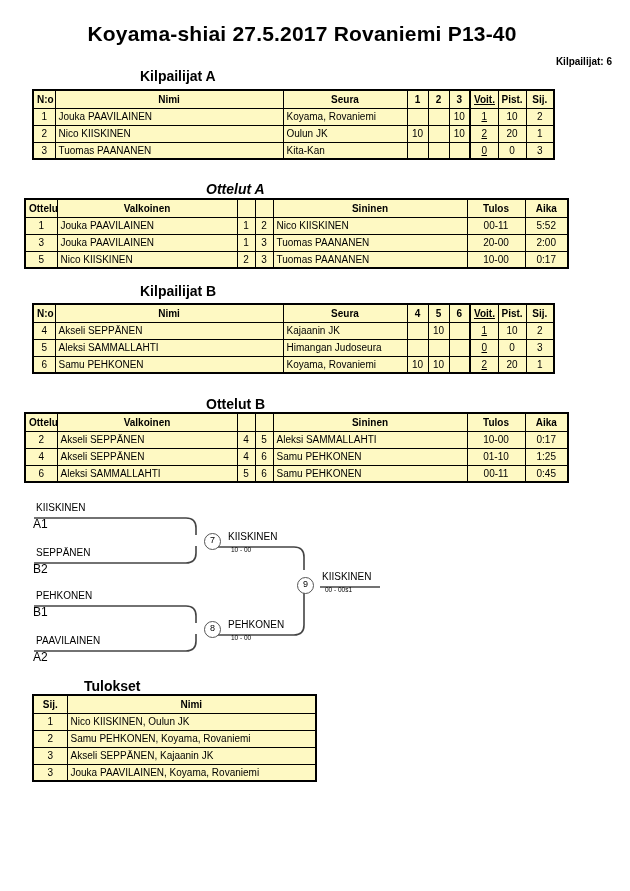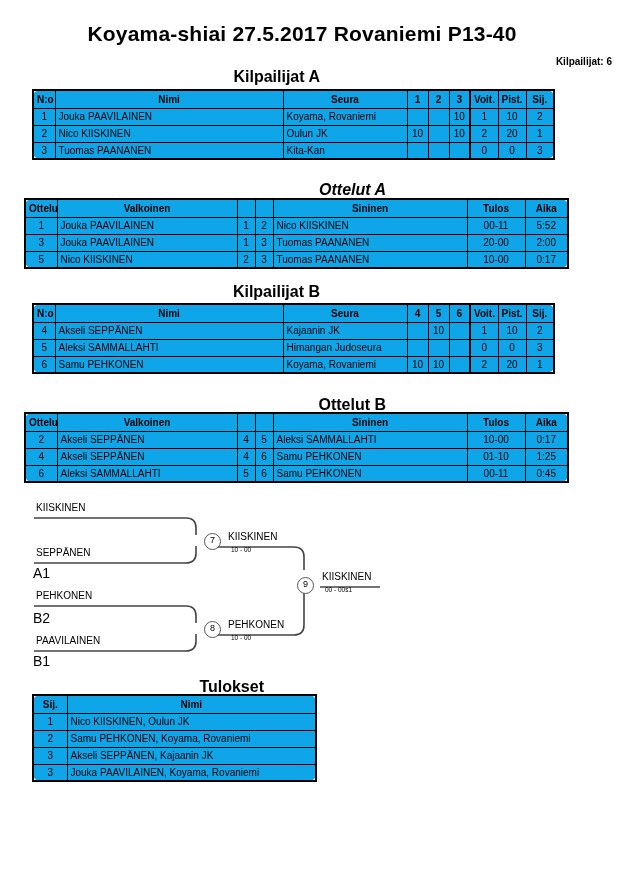--- a/index.html
+++ b/index.html
@@ -31,32 +31,31 @@
     position: absolute;
     top: 56px;
     right: 18px;
     font-size: 10px;
     font-weight: bold;
   }
 
   
   .caption {
     position: absolute;
-    font-size: 16px;
+    font-size: 14px;
     font-weight: bold;
-    text-align: right;
+    text-align: left;
   }
 
   
   table.grid {
     position: absolute;
     border-collapse: collapse;
     table-layout: fixed;
-    background: #0ea5e9;
-    border-radius: 10px;
+    background: #fef9c3;
   }
   table.grid th,
   table.grid td {
     border: 1px solid #000;
     font-size: 10px;
     height: 17px;
     padding: 0 3px;
     overflow: hidden;
     white-space: nowrap;
     font-weight: normal;
@@ -69,21 +68,21 @@
   }
   
   table.grid {
     border: 2px solid #000;
   }
 
   .c  { text-align: center; }
   .l  { text-align: left; }
 
   
-  .sep-left { border-left: 2px solid #000 !important; }
+  .sep-left { border-left: 2px solid #000 !important; text-decoration: underline; }
 
   
   .clip-head {
     padding: 0 1px;
     text-align: left;
   }
 
   
   .bracket {
     position: absolute;
@@ -92,23 +91,22 @@
     width: 630px;
     height: 180px;
   }
   .bk-name {
     position: absolute;
     font-size: 10px;
     white-space: nowrap;
   }
   .bk-seed {
     position: absolute;
-    font-size: 14px;
+    font-size: 12px;
     white-space: nowrap;
-    margin-top: 48px;
   }
   .bk-score {
     position: absolute;
     font-size: 6.5px;
     white-space: nowrap;
   }
   .bk-node {
     position: absolute;
     width: 15px;
     height: 15px;

